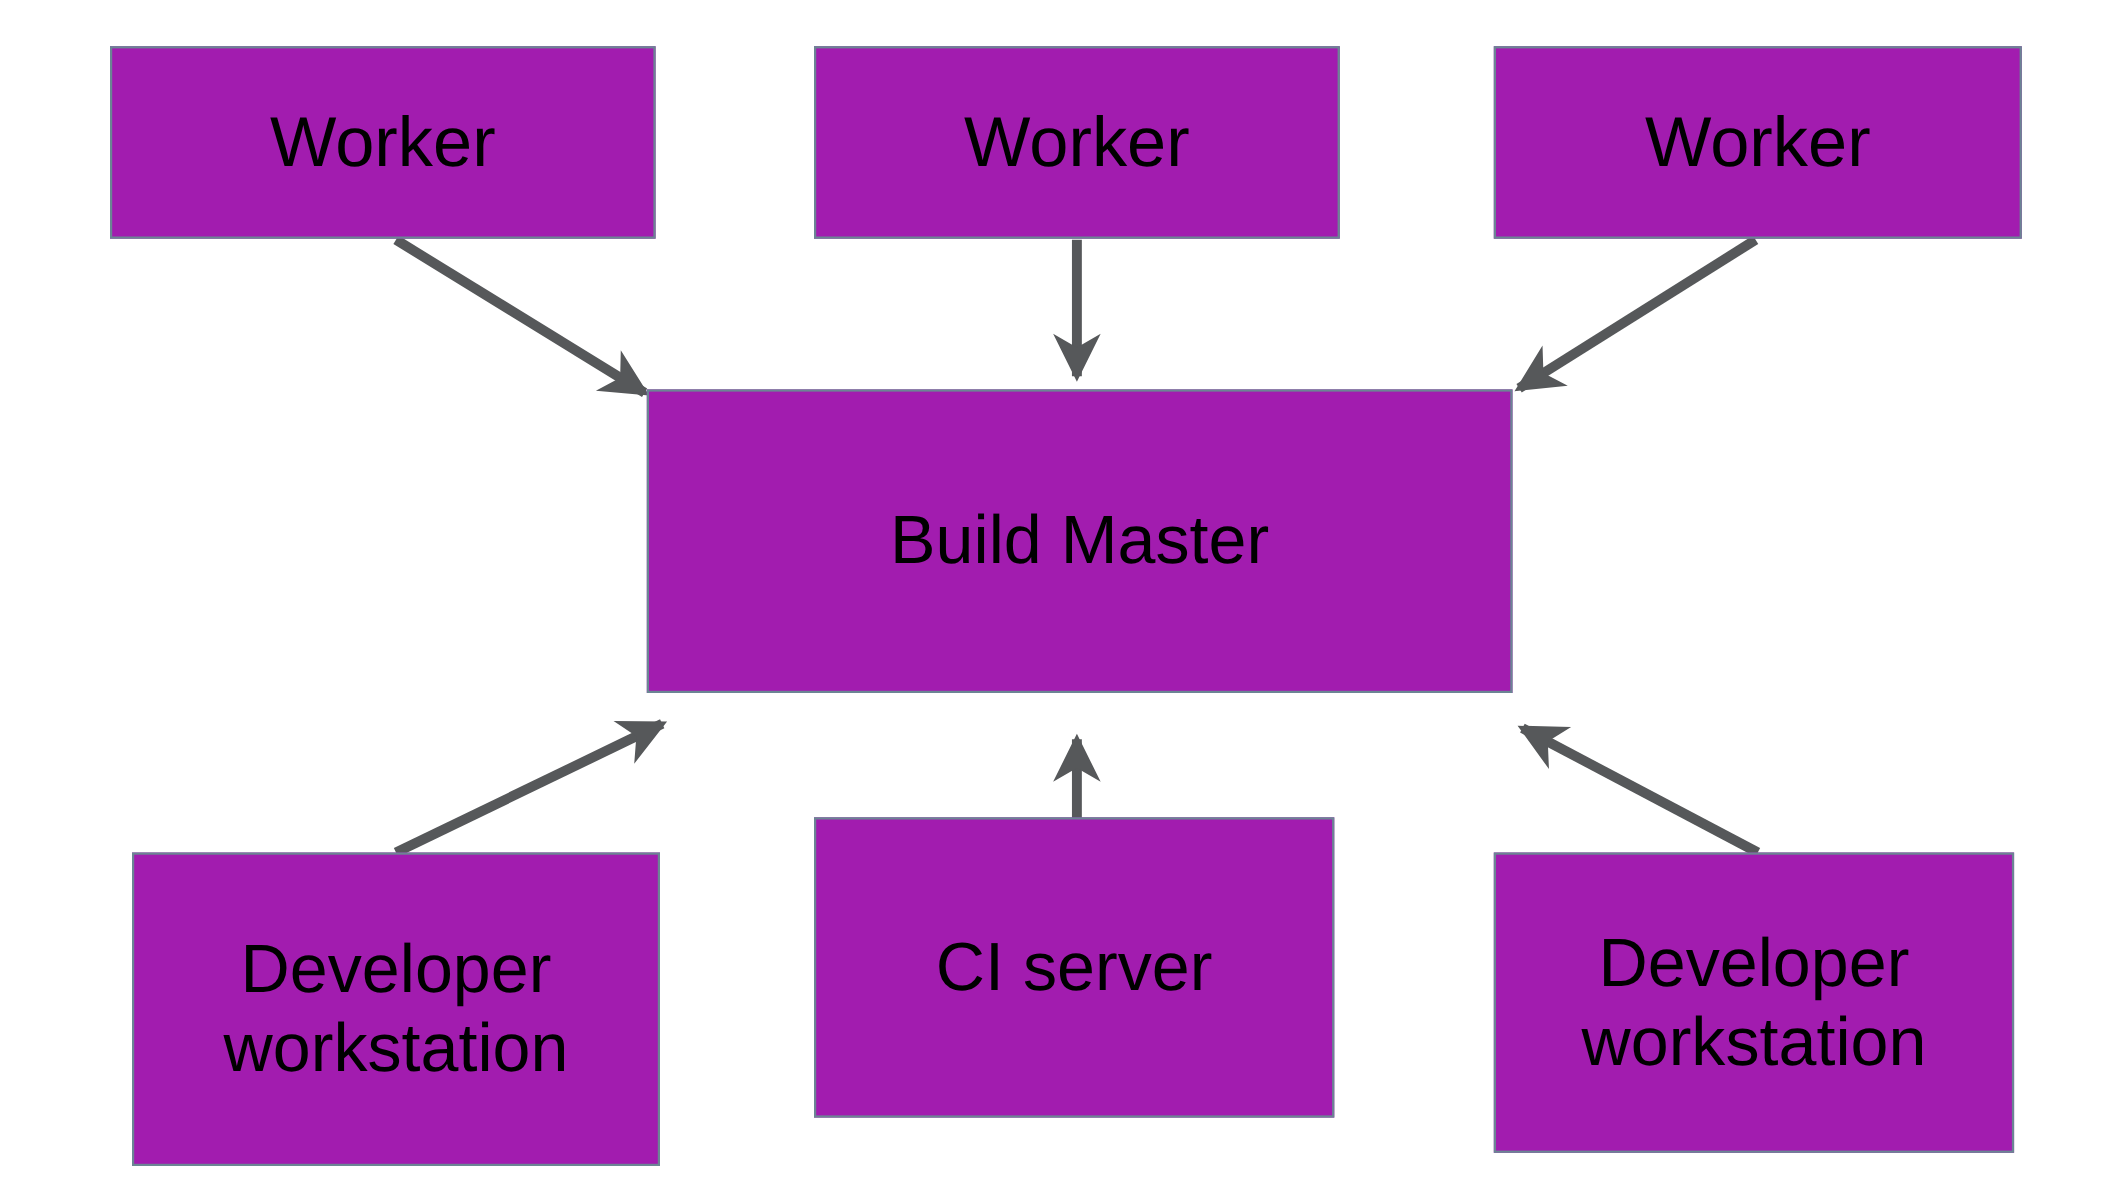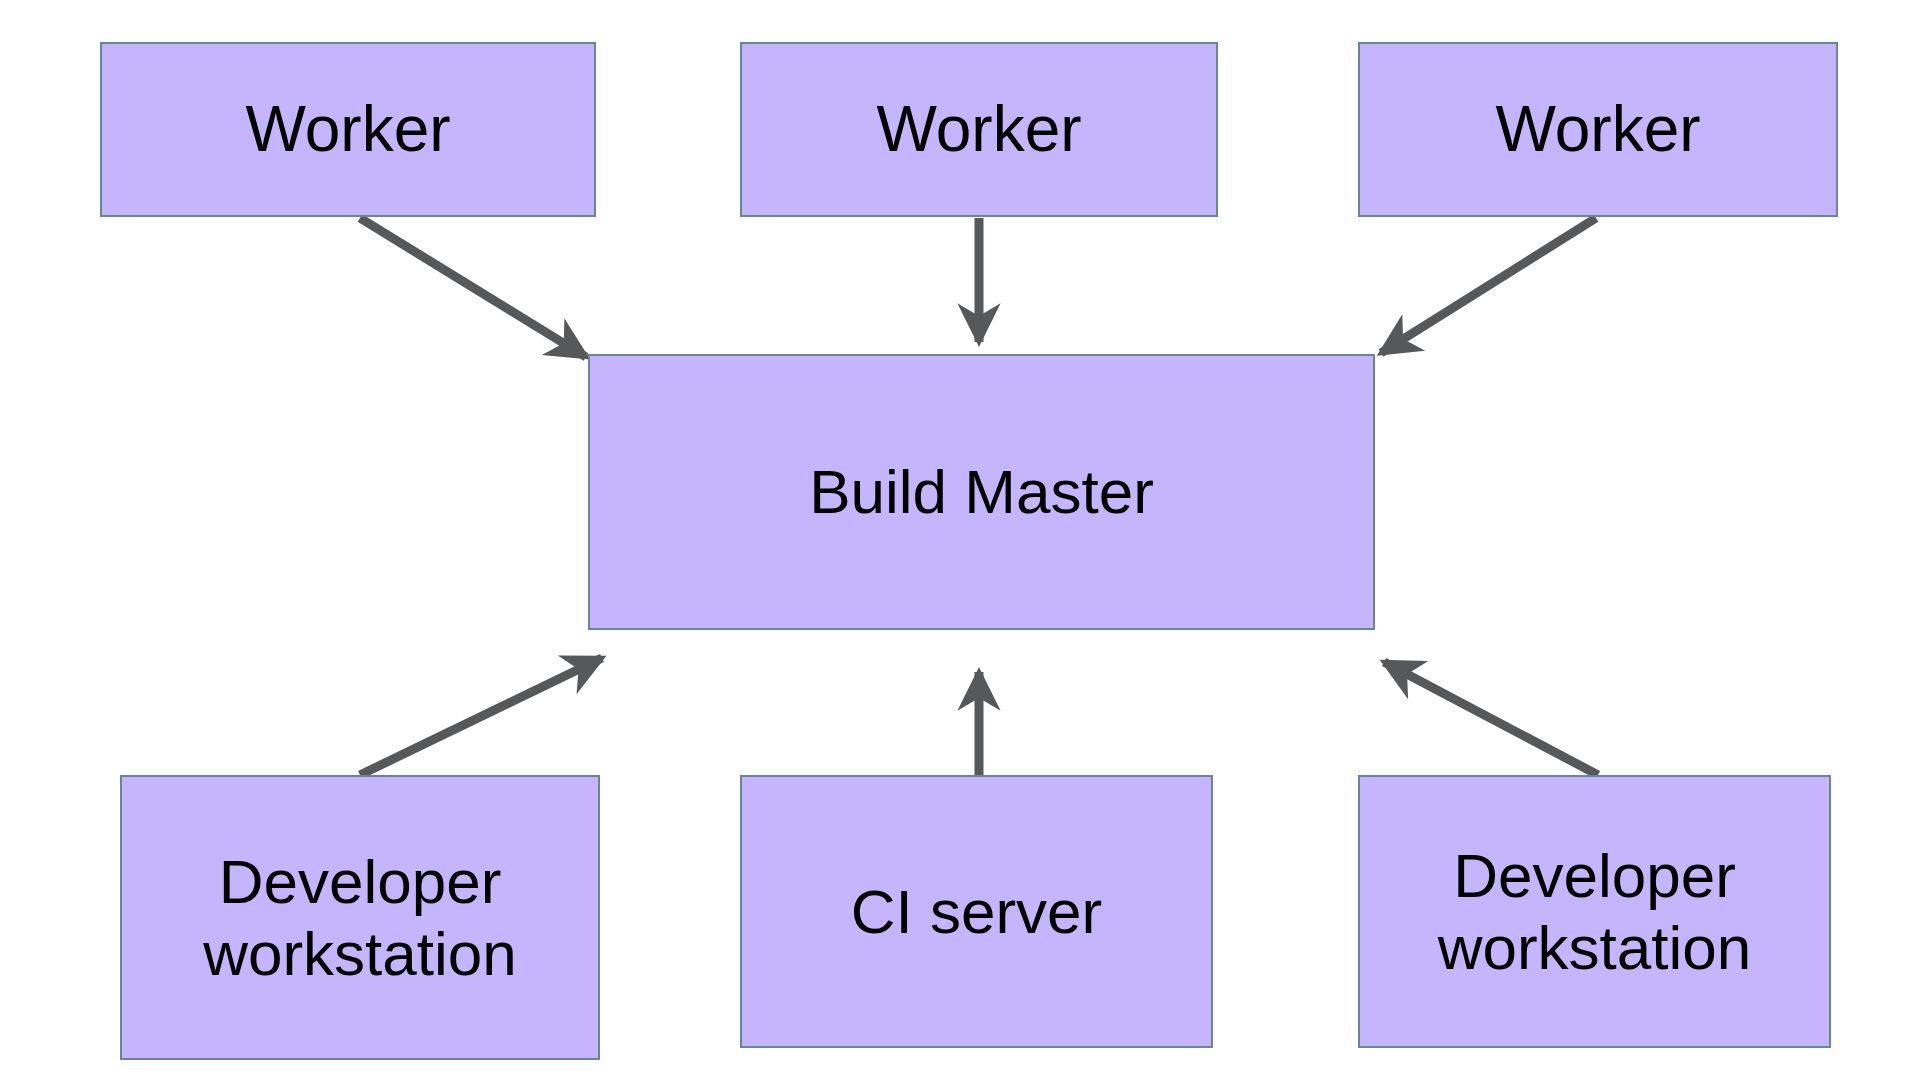--- a/index.html
+++ b/index.html
@@ -23,42 +23,42 @@
     position: absolute;
     left: 0;
     top: 0;
     width: 1910px;
     height: 1090px;
     pointer-events: none;
   }
   .node {
     position: absolute;
     box-sizing: border-box;
-    background: #c4b5fd;
+    background: #a21caf;
     border: 2px solid #6b8594;
     display: flex;
     align-items: center;
     justify-content: center;
     text-align: center;
     color: #000000;
     line-height: 1.16;
     z-index: 2;
   }
   .node-label {
     display: block;
     padding: 0 6px;
     white-space: pre-line;
   }
   
   #node-worker-1 { left: 100px;  top: 42px;  width: 496px; height: 175px; font-size: 64px; }
   #node-worker-2 { left: 740px;  top: 42px;  width: 478px; height: 175px; font-size: 64px; }
   #node-worker-3 { left: 1358px; top: 42px;  width: 480px; height: 175px; font-size: 64px; }
   #node-build-master { left: 588px; top: 354px; width: 787px; height: 276px; font-size: 62px; }
   #node-dev-workstation-left  { left: 120px;  top: 775px; width: 480px; height: 285px; font-size: 62px; }
-  #node-ci-server             { left: 740px;  top: 775px; width: 473px; height: 273px; font-size: 62px; }
+  #node-ci-server             { left: 740px;  top: 743px; width: 473px; height: 273px; font-size: 62px; }
   #node-dev-workstation-right { left: 1358px; top: 775px; width: 473px; height: 273px; font-size: 62px; }
 </style>
 </head>
 <body>
 
 <div id="diagram">
 
   <svg id="edge-layer" width="1910" height="1090" viewBox="0 0 1910 1090" xmlns="http://www.w3.org/2000/svg">
     <defs>
       <marker id="arrowhead" markerWidth="5.2" markerHeight="5.2" refX="4.45" refY="2.6" orient="auto" markerUnits="strokeWidth">

